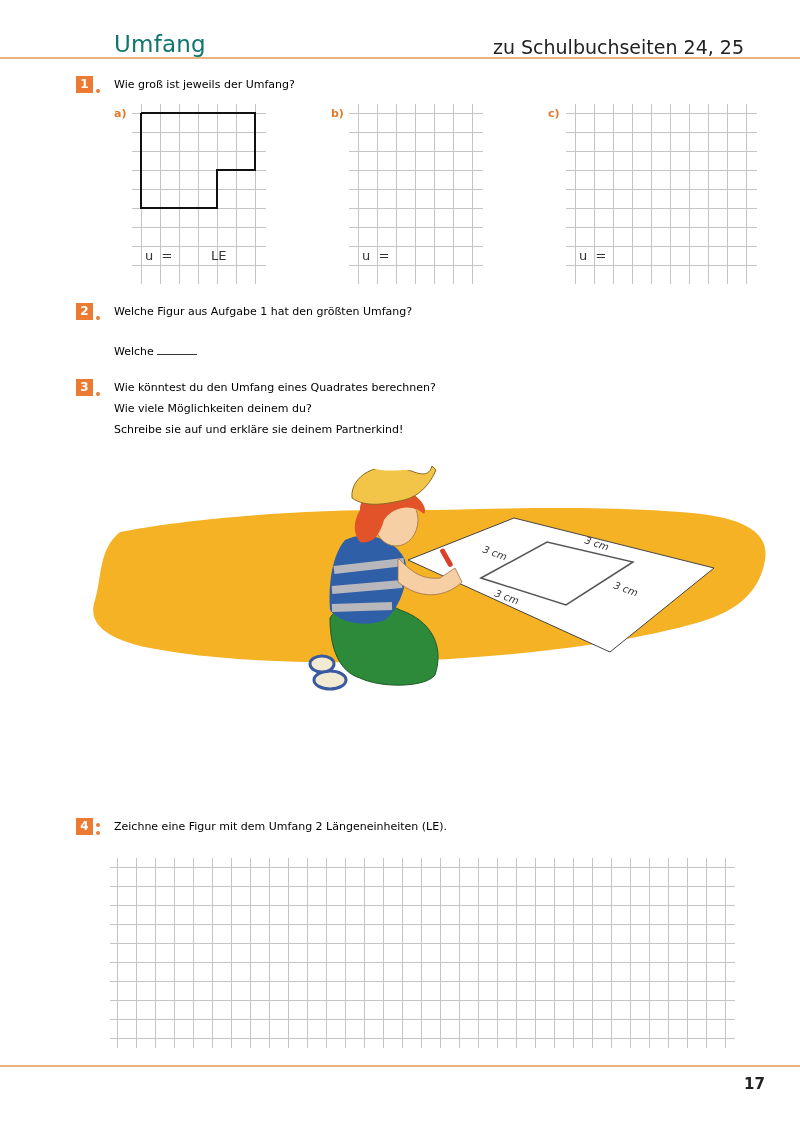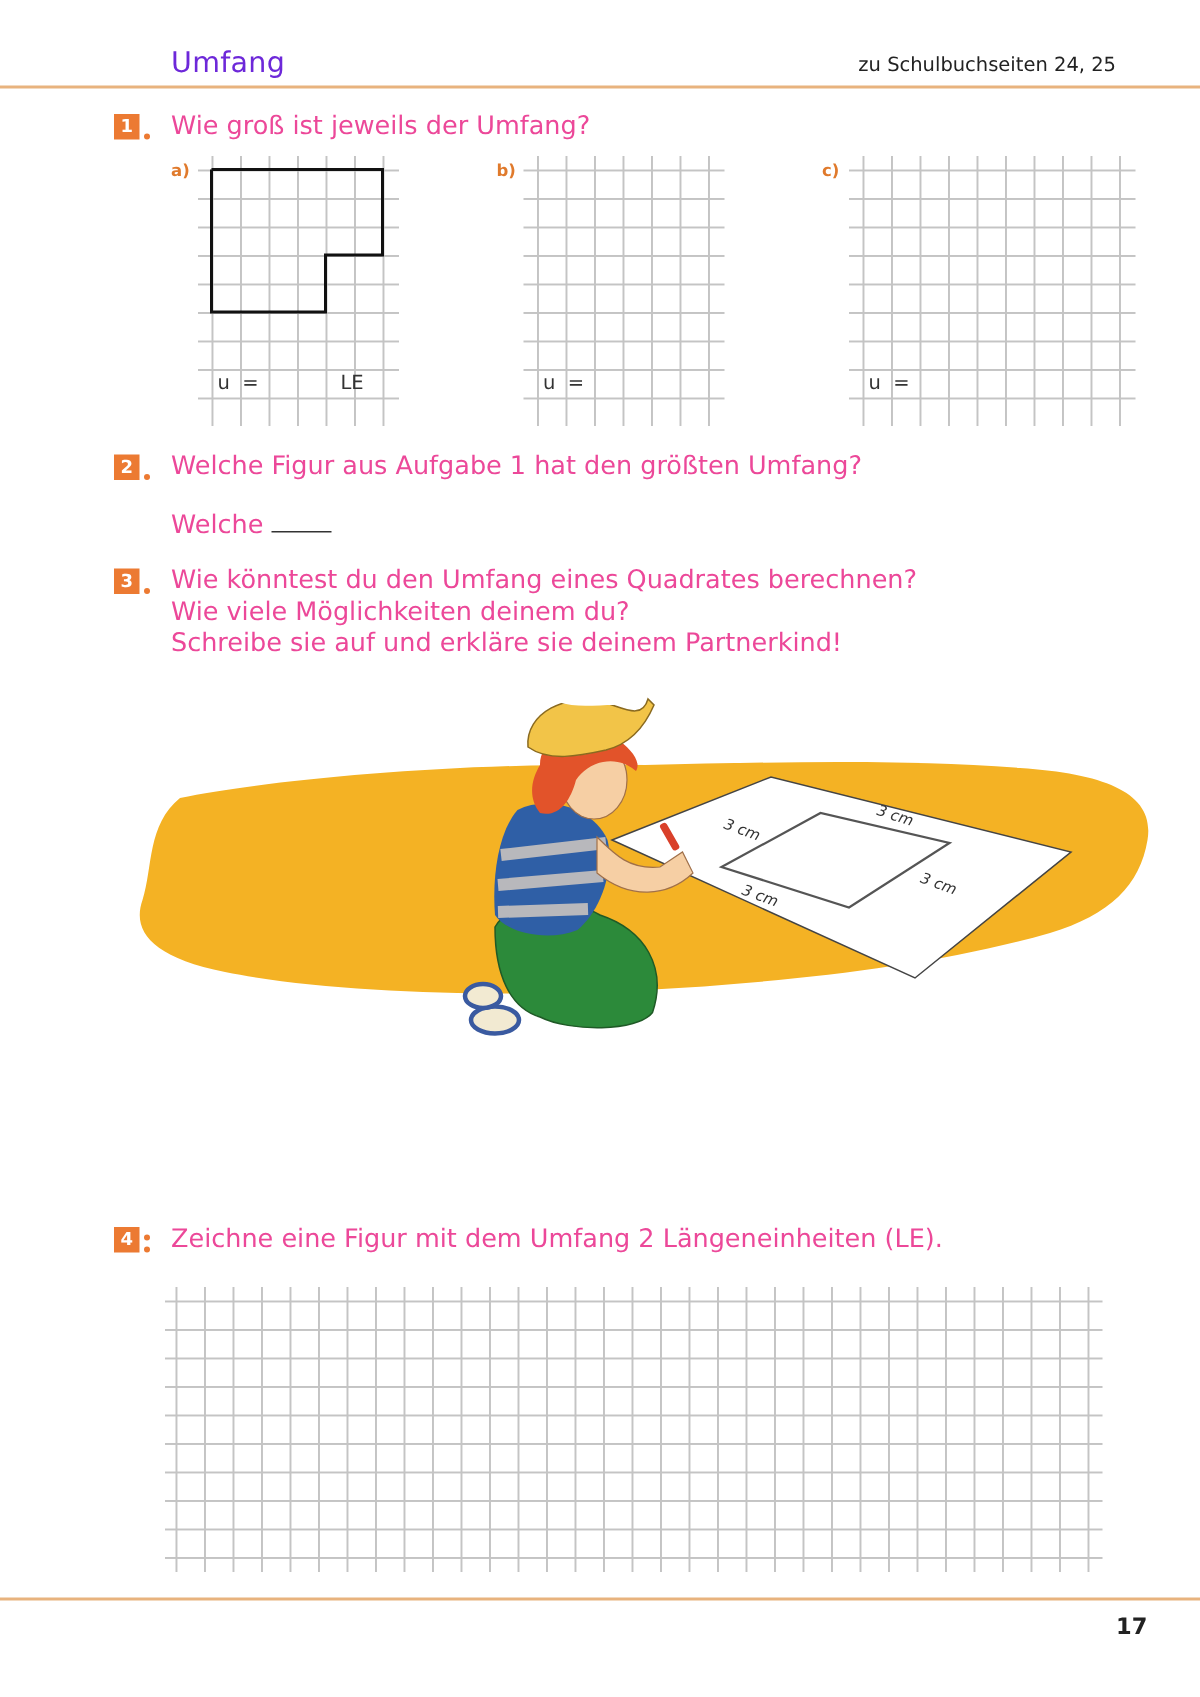--- a/index.html
+++ b/index.html
@@ -1,23 +1,23 @@
 <!DOCTYPE html>
 <html><head>
 <meta charset="utf-8">
 <style>
   html,body{margin:0;padding:0;background:#ffffff;}
   body{width:800px;height:1131px;position:relative;overflow:hidden;font-family:"DejaVu Sans","Liberation Sans",sans-serif;color:#222;}
   .abs{position:absolute;}
-  .title{left:114px;top:31px;font-size:19px;color:#6d28d9;letter-spacing:0.2px;}
-  .ref{right:56px;top:36px;font-size:13px;color:#222;}
+  .title{left:114px;top:31px;font-size:23px;color:#0f766e;letter-spacing:0.2px;}
+  .ref{right:56px;top:36px;font-size:19px;color:#222;}
   .hr{left:0;width:800px;height:1.5px;background:#e8b37e;}
   .tasknum{width:17px;height:17px;background:#ec7a32;color:#fff;font-size:12px;font-weight:bold;text-align:center;line-height:17px;}
   .dot{width:4px;height:4px;background:#ec7a32;border-radius:50%;}
-  .qtext{font-size:17px;color:#ec4899;line-height:21px;white-space:nowrap;}
+  .qtext{font-size:11px;color:#000000;line-height:21px;white-space:nowrap;}
   .sublabel{font-size:11px;font-weight:bold;color:#e07a2c;}
   .grid{background-color:#fff;
     background-image:linear-gradient(to right,#c4c4c4 1px,transparent 1px),linear-gradient(to bottom,#c4c4c4 1px,transparent 1px);
     background-size:19px 19px;}
   .ulabel{font-size:13px;color:#333;}
   svg{overflow:visible;}
   .pagenum{font-size:15px;font-weight:bold;color:#222;}
 </style>
 </head>
 <body>
@@ -36,21 +36,21 @@
 
   <polyline points="141,113 255,113 255,170 217,170 217,208 141,208 141,113" fill="none" stroke="#111" stroke-width="2"></polyline>
 
   <polyline points="358,113 472,113 472,208 358,208 358,170 396,170 396,132 358,132 358,113" fill="none" stroke="#111" stroke-width="2"></polyline>
 
   <polyline points="575,113 746,113 746,132 689,132 689,208 594,208 594,170 613,170 613,132 575,132 575,113" fill="none" stroke="#111" stroke-width="2"></polyline>
 </svg>
 <div class="abs ulabel" style="left:145px;top:248px;">
   <span>u</span>&nbsp;&nbsp;<span>=</span>
 </div>
-<div class="abs ulabel" style="left:227px;top:248px;">LE</div>
+<div class="abs ulabel" style="left:211px;top:248px;">LE</div>
 <div class="abs" style="left:180px;top:246px;width:36px;height:18px;"></div>
 
 <div class="abs sublabel" style="left:331px;top:107px;">b)</div>
 <div class="abs grid" style="left:349px;top:104px;width:134px;height:180px;background-position:9px 9px;"></div>
 <div class="abs ulabel" style="left:362px;top:248px;">
   <span>u</span>&nbsp;&nbsp;<span>=</span>
 </div>
 <div class="abs" style="left:396px;top:246px;width:70px;height:18px;"></div>
 
 <div class="abs sublabel" style="left:548px;top:107px;">c)</div>

